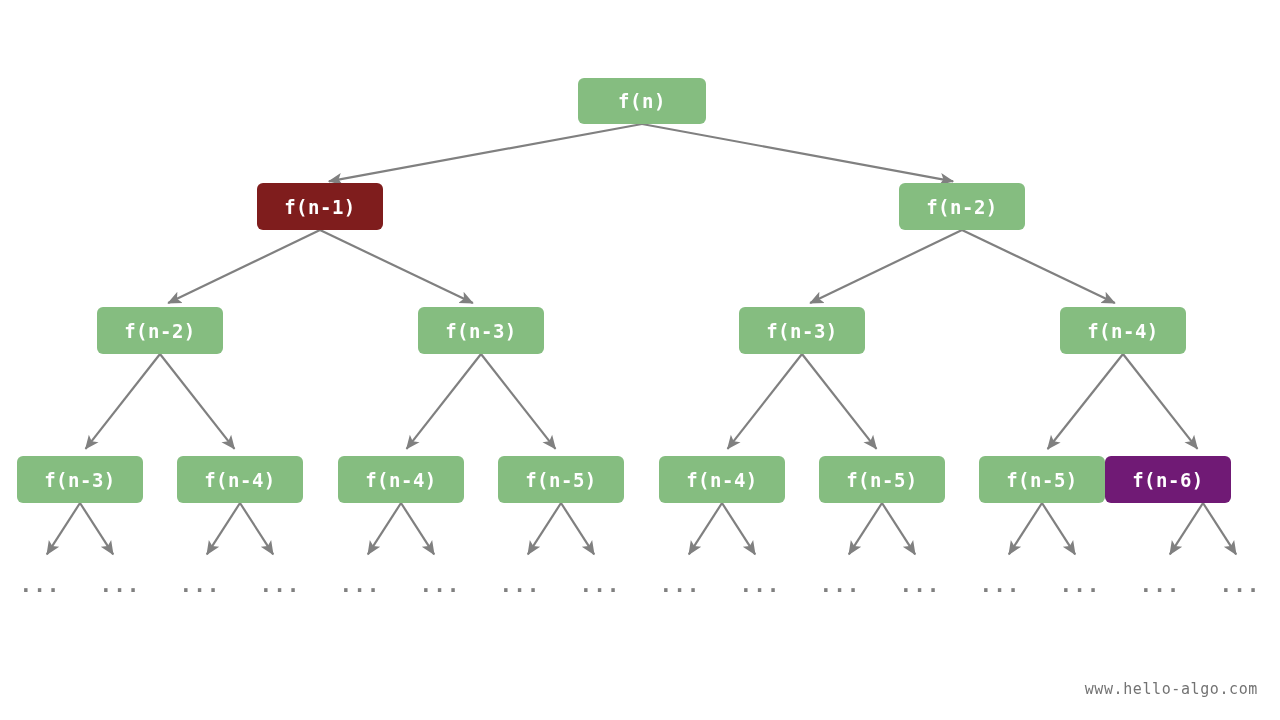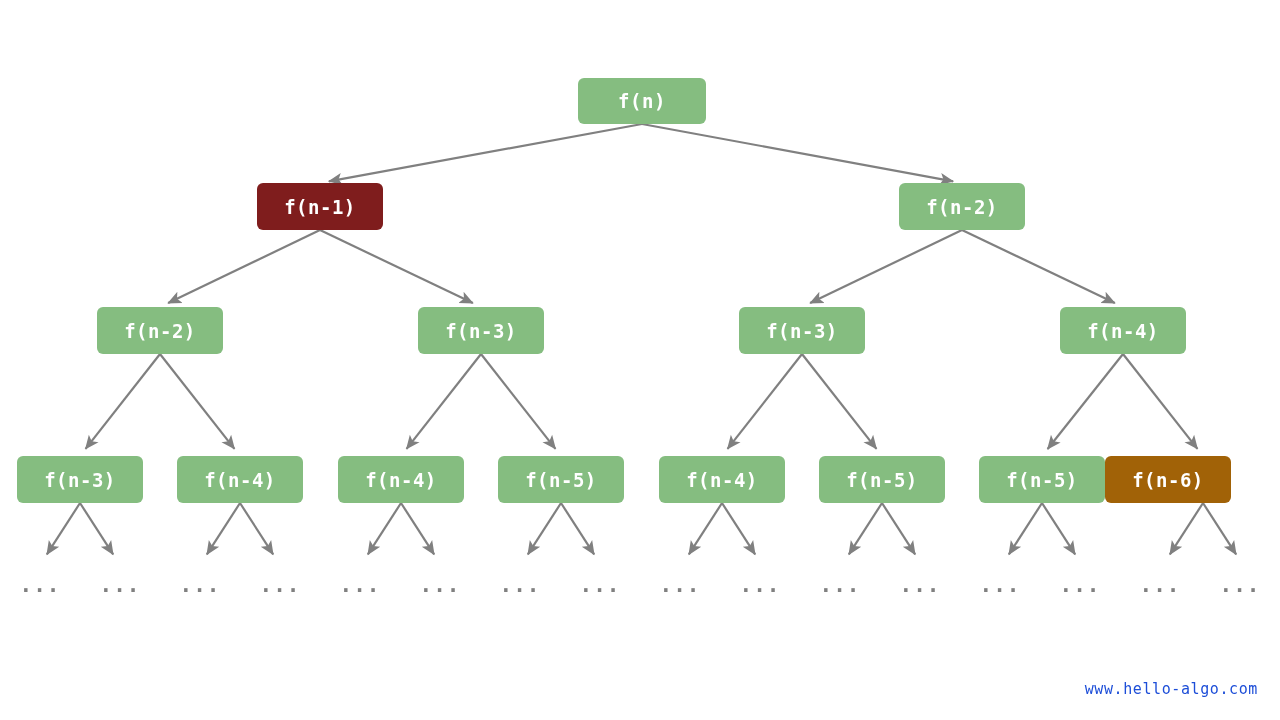--- a/index.html
+++ b/index.html
@@ -119,21 +119,21 @@
       <div class="node" style="left: 418px; top: 307px; width: 126px; height: 47px; background: rgb(133, 189, 128); color: rgb(255, 255, 255);">f(n-3)</div>
       <div class="node" style="left: 739px; top: 307px; width: 126px; height: 47px; background: rgb(133, 189, 128); color: rgb(255, 255, 255);">f(n-3)</div>
       <div class="node" style="left: 1060px; top: 307px; width: 126px; height: 47px; background: rgb(133, 189, 128); color: rgb(255, 255, 255);">f(n-4)</div>
       <div class="node" style="left: 17px; top: 456px; width: 126px; height: 47px; background: rgb(133, 189, 128); color: rgb(255, 255, 255);">f(n-3)</div>
       <div class="node" style="left: 177px; top: 456px; width: 126px; height: 47px; background: rgb(133, 189, 128); color: rgb(255, 255, 255);">f(n-4)</div>
       <div class="node" style="left: 338px; top: 456px; width: 126px; height: 47px; background: rgb(133, 189, 128); color: rgb(255, 255, 255);">f(n-4)</div>
       <div class="node" style="left: 498px; top: 456px; width: 126px; height: 47px; background: rgb(133, 189, 128); color: rgb(255, 255, 255);">f(n-5)</div>
       <div class="node" style="left: 659px; top: 456px; width: 126px; height: 47px; background: rgb(133, 189, 128); color: rgb(255, 255, 255);">f(n-4)</div>
       <div class="node" style="left: 819px; top: 456px; width: 126px; height: 47px; background: rgb(133, 189, 128); color: rgb(255, 255, 255);">f(n-5)</div>
       <div class="node" style="left: 979px; top: 456px; width: 126px; height: 47px; background: rgb(133, 189, 128); color: rgb(255, 255, 255);">f(n-5)</div>
-      <div class="node" style="left: 1105px; top: 456px; width: 126px; height: 47px; background: #a16207; color: rgb(255, 255, 255);">f(n-6)</div>
+      <div class="node" style="left: 1105px; top: 456px; width: 126px; height: 47px; background: #701a75; color: rgb(255, 255, 255);">f(n-6)</div>
     </div>
 
   <div id="ellipses-layer">
       <div class="ellipsis" style="left: 40px; top: 585px; color: rgb(128, 128, 128);">...</div>
       <div class="ellipsis" style="left: 120px; top: 585px; color: rgb(128, 128, 128);">...</div>
       <div class="ellipsis" style="left: 200px; top: 585px; color: rgb(128, 128, 128);">...</div>
       <div class="ellipsis" style="left: 280px; top: 585px; color: rgb(128, 128, 128);">...</div>
       <div class="ellipsis" style="left: 360px; top: 585px; color: rgb(128, 128, 128);">...</div>
       <div class="ellipsis" style="left: 440px; top: 585px; color: rgb(128, 128, 128);">...</div>
       <div class="ellipsis" style="left: 520px; top: 585px; color: rgb(128, 128, 128);">...</div>
@@ -141,15 +141,15 @@
       <div class="ellipsis" style="left: 680px; top: 585px; color: rgb(128, 128, 128);">...</div>
       <div class="ellipsis" style="left: 760px; top: 585px; color: rgb(128, 128, 128);">...</div>
       <div class="ellipsis" style="left: 840px; top: 585px; color: rgb(128, 128, 128);">...</div>
       <div class="ellipsis" style="left: 920px; top: 585px; color: rgb(128, 128, 128);">...</div>
       <div class="ellipsis" style="left: 1000px; top: 585px; color: rgb(128, 128, 128);">...</div>
       <div class="ellipsis" style="left: 1080px; top: 585px; color: rgb(128, 128, 128);">...</div>
       <div class="ellipsis" style="left: 1160px; top: 585px; color: rgb(128, 128, 128);">...</div>
       <div class="ellipsis" style="left: 1240px; top: 585px; color: rgb(128, 128, 128);">...</div>
     </div>
 
-  <div id="watermark" style="color: #1d4ed8;">www.hello-algo.com</div>
+  <div id="watermark" style="color: #737373;">www.hello-algo.com</div>
 
 </div>
 
 </body></html>

